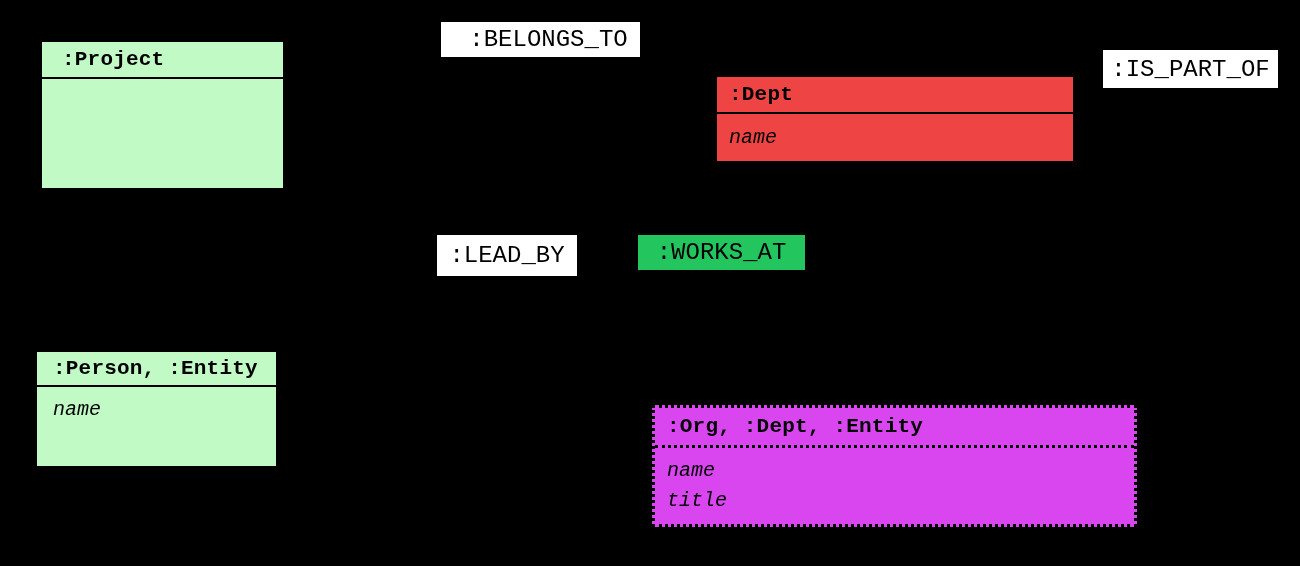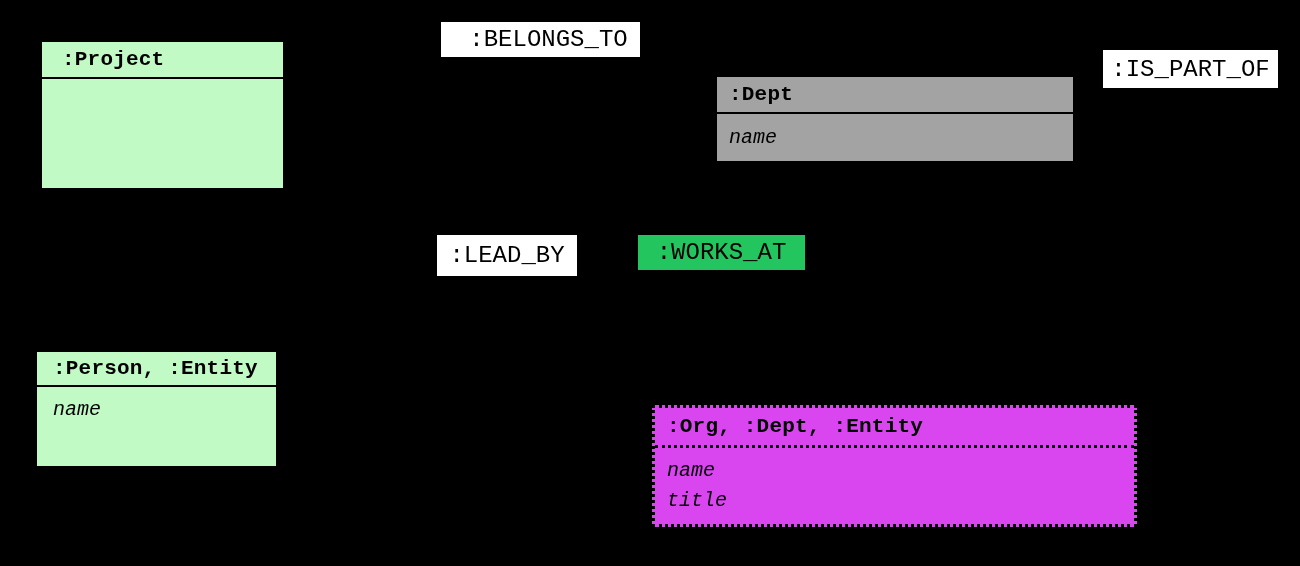--- a/index.html
+++ b/index.html
@@ -80,21 +80,21 @@
 </style>
 </head>
 <body>
 
 <div id="canvas" style="background: rgb(0, 0, 0);">
 
   <div class="entity" id="entity-project" style="background: rgb(193, 250, 197);">
     <div class="entity-header">:Project</div>
   </div>
 
-  <div class="entity" id="entity-dept" style="background: #a3a3a3;">
+  <div class="entity" id="entity-dept" style="background: #ef4444;">
     <div class="entity-header">:Dept</div>
     <div class="entity-body">
       <div>name</div>
     </div>
   </div>
 
   <div class="entity" id="entity-person" style="background: rgb(193, 250, 197);">
     <div class="entity-header">:Person, :Entity</div>
     <div class="entity-body">
       <div>name</div>

